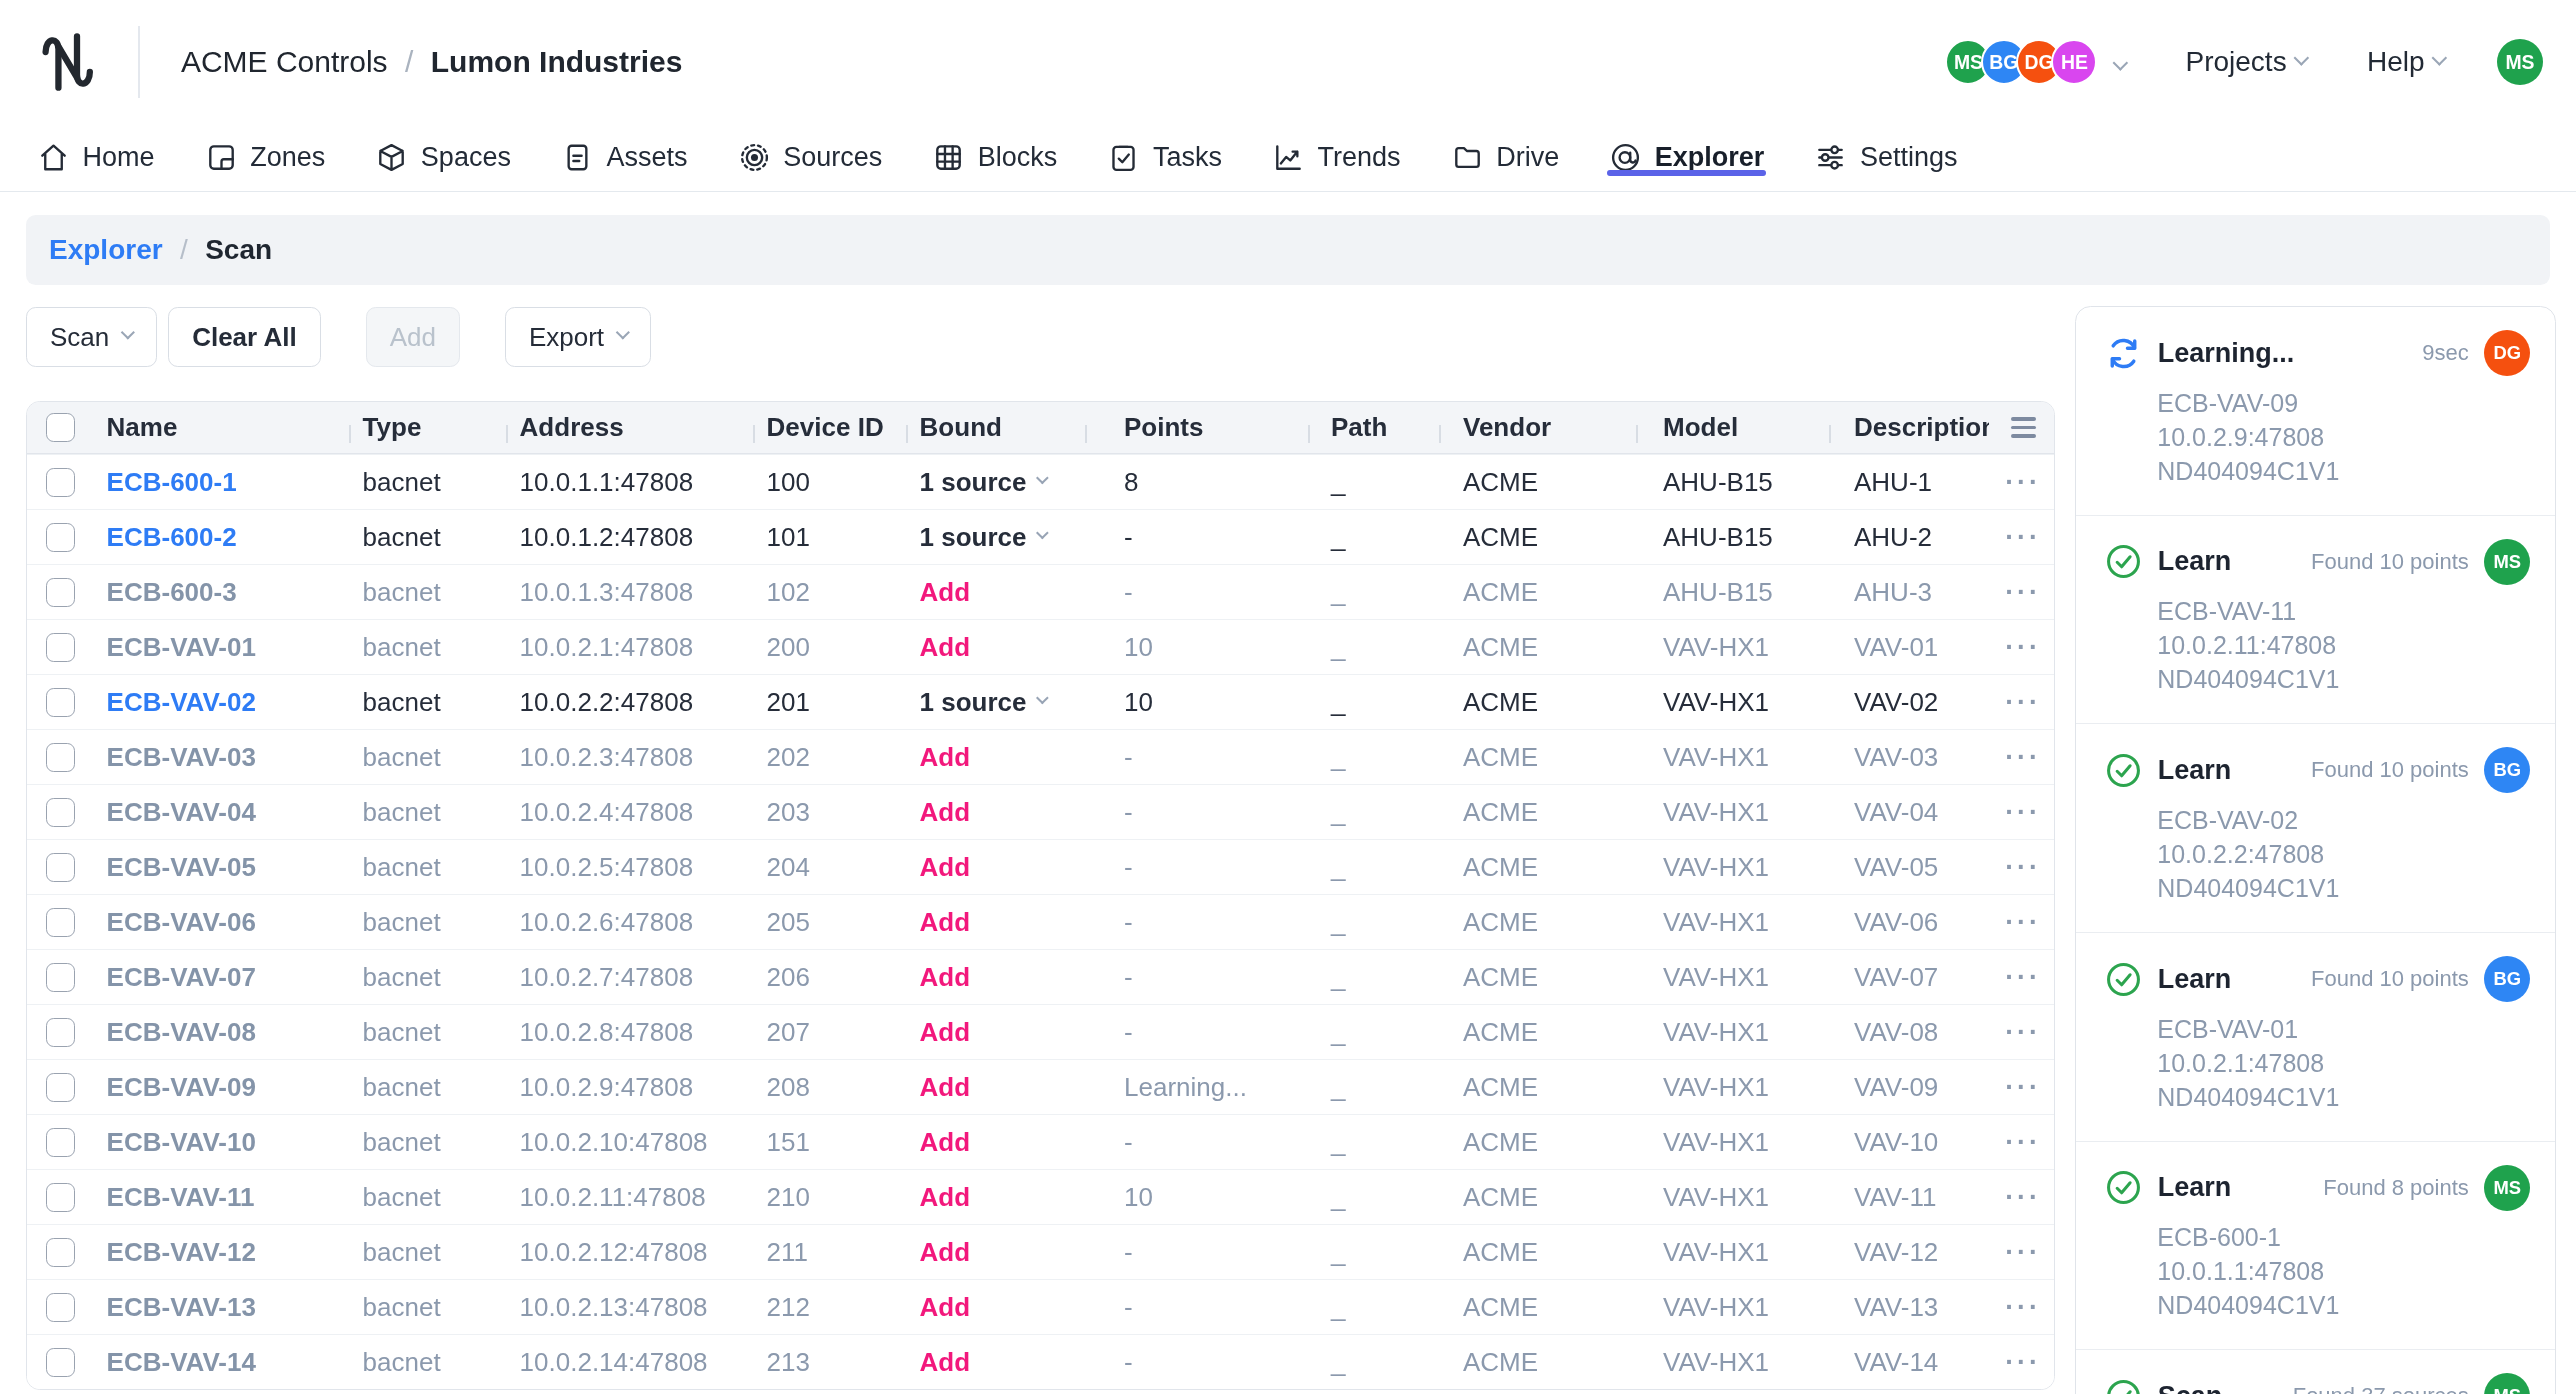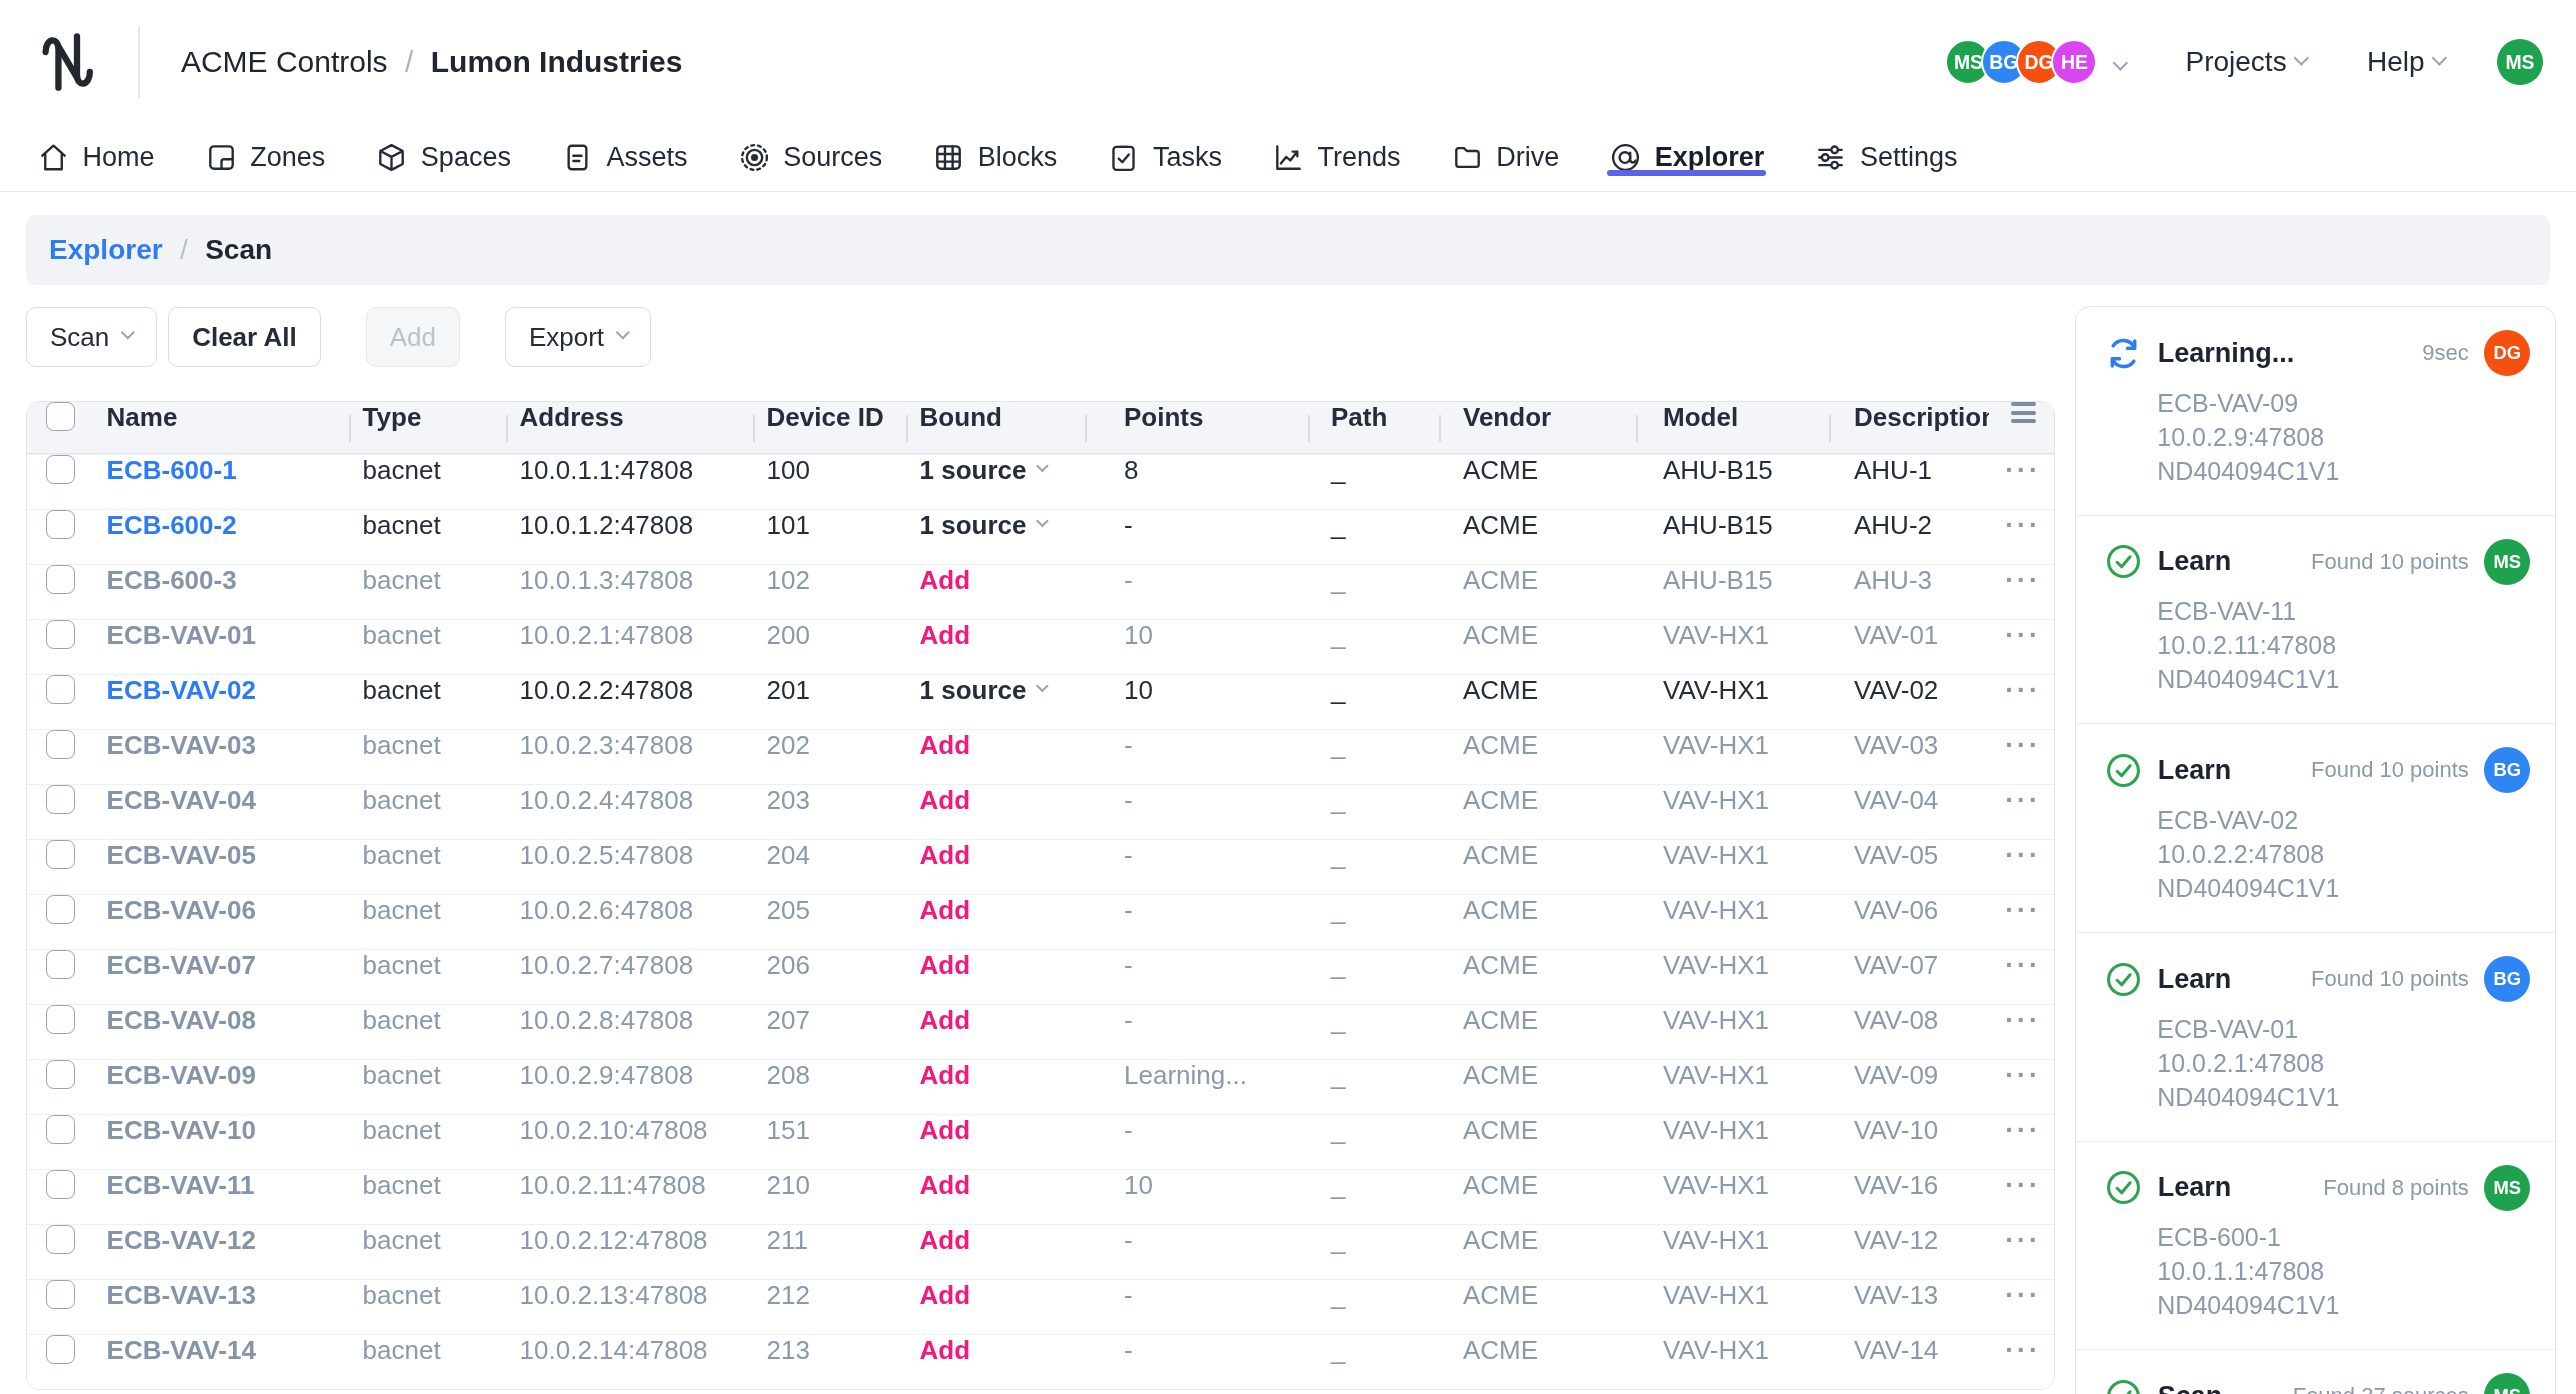--- a/index.html
+++ b/index.html
@@ -62,21 +62,21 @@
   .btn .chev { width:9.7px; height:9.7px; margin-top:-4.8px; }
   .btn--clear { margin-left:11.6px; font-weight:600; }
   .btn--add { margin-left:45px; background:#f4f6f8; border-color:#e4e8ed; color:#b9c2cc; cursor:default; }
   .btn--export { margin-left:45px; }
   .search-input { margin-left:auto; width:775px; height:60px; border:1.9px solid #d8dee6;
     border-radius:9.7px; font-size:26px; color:#232a37; padding:0 21px; outline:none; font-family:inherit; }
   .search-input::placeholder { color:#9aa5b4; }
 
   
   .table { margin-top:33px; border:1.9px solid #e1e5eb; border-radius:13.6px; overflow:hidden; background:#fff; }
-  .trow { display:flex; height:55px; border-top:1.9px solid #eef1f4; background:#fff; }
+  .trow { display:flex; align-items:center; height:55px; border-top:1.9px solid #eef1f4; background:#fff; }
   .thead { height:52px; background:#f3f5f8; border-top:none; border-bottom:1.9px solid #e1e5eb;
     font-size:25px; font-weight:600; color:#2a3240; }
   .cell { flex:0 0 auto; padding-left:13.6px; white-space:nowrap; overflow:hidden; position:relative; }
   .c0 { width:66px;  display:flex; justify-content:center; padding-left:0; }
   .c1 { width:256px; } .c2 { width:157px; } .c3 { width:247px; } .c4 { width:153px; }
   .c5 { width:179px; } .c6 { width:223px; padding-left:39px; } .c7 { width:131px; padding-left:23px; }
   .c8 { width:197px; padding-left:24px; } .c9 { width:193px; padding-left:27px; }
   .c10 { width:160px; padding-left:25px; }
   .c11 { width:68px; display:flex; justify-content:center; padding-left:0; }
   .thead .cell.sep::before { content:''; position:absolute; left:0; top:12.6px; width:1.9px; height:27px; background:#d8dde4; }
@@ -629,21 +629,21 @@
     <div class="cell c3 f-address">10.0.2.11:47808</div>
     <div class="cell c4 f-device">210</div>
     <div class="cell c5">
       
       <span class="bound-add">Add</span>
     </div>
     <div class="cell c6 f-points">10</div>
     <div class="cell c7 f-path">_</div>
     <div class="cell c8 f-vendor">ACME</div>
     <div class="cell c9 f-model">VAV-HX1</div>
-    <div class="cell c10 f-desc">VAV-16</div>
+    <div class="cell c10 f-desc">VAV-11</div>
     <div class="cell c11">
               <span class="dots">···</span>
             </div>
   </div>
           <div class="trow gray">
     <div class="cell c0">
               <span class="checkbox"></span>
             </div>
     <div class="cell c1"><a class="row-name">ECB-VAV-12</a></div>
     <div class="cell c2 f-type">bacnet</div>

